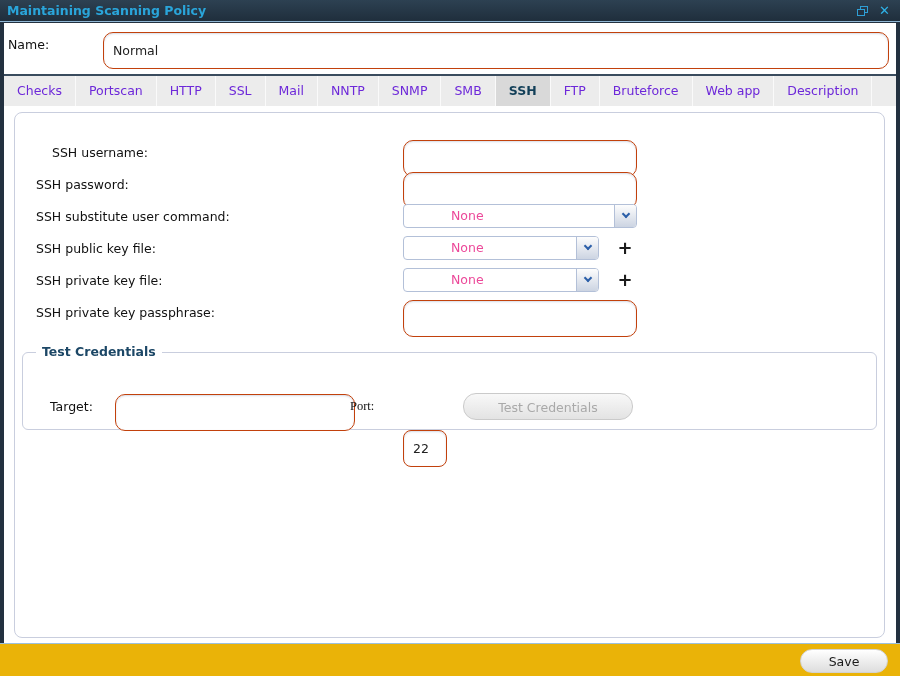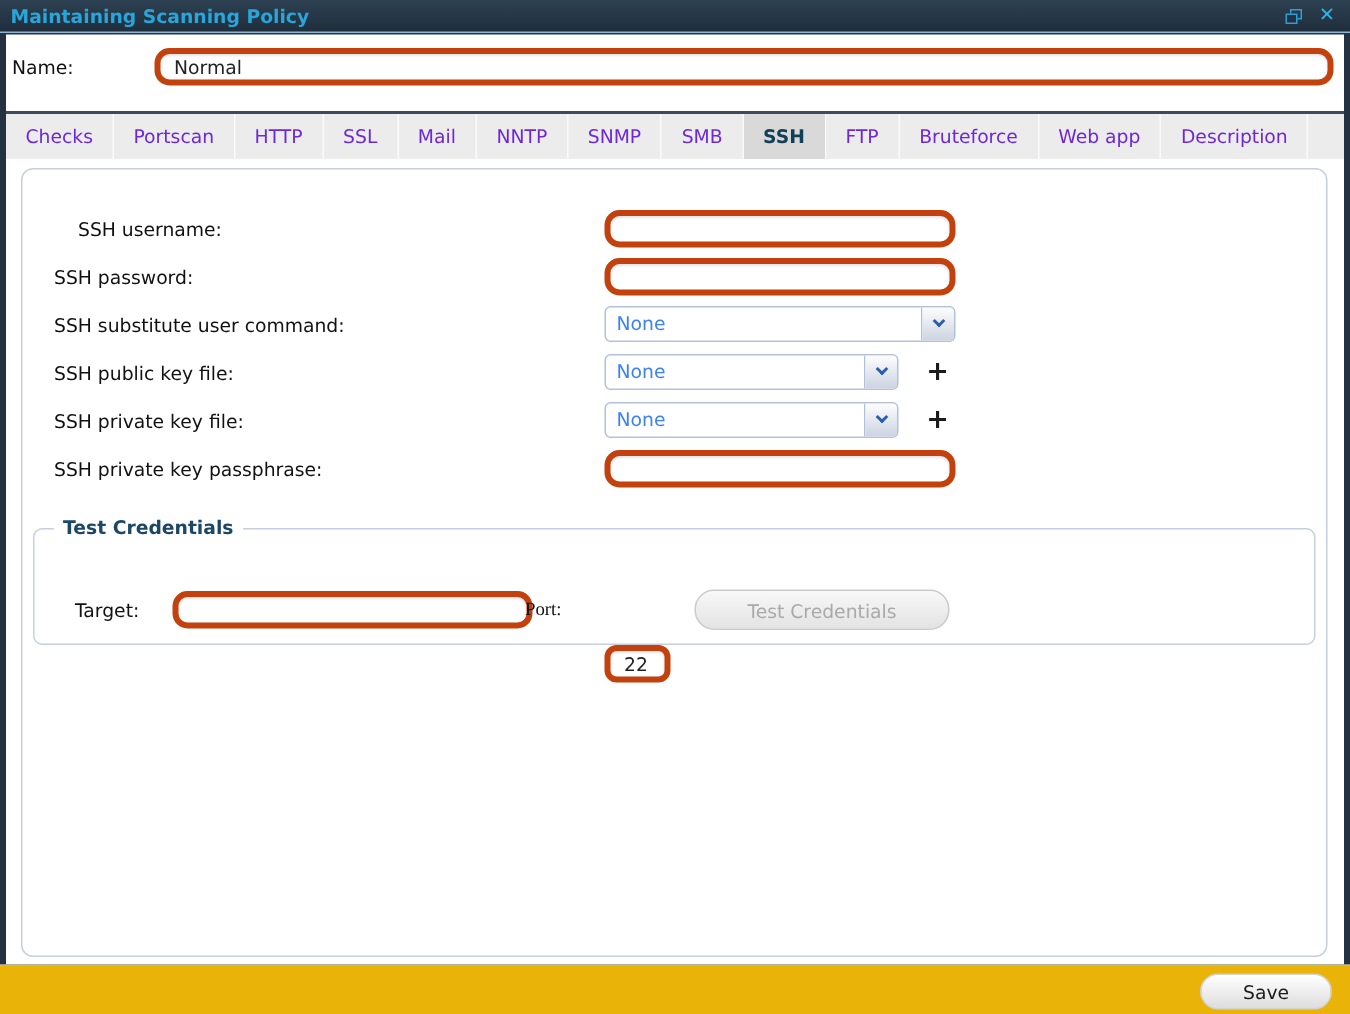--- a/index.html
+++ b/index.html
@@ -19,38 +19,38 @@
   .restore-icon { position:relative; width:11px; height:10px; cursor:pointer; }
   .restore-icon::before { content:""; position:absolute; right:0; top:0;
     width:6px; height:5px; border:1px solid #2e9fd6; }
   .restore-icon::after { content:""; position:absolute; left:0; bottom:0;
     width:6px; height:5px; border:1px solid #2e9fd6; background:#233140; }
   .close-icon { color:#2fb3e8; font-size:13px; font-weight:bold;
     line-height:22px; cursor:pointer; }
   
   .content { position:absolute; left:4px; top:23px; width:892px; height:620px; background:#ffffff; }
   .field-label { position:absolute; height:25px; line-height:25px; font-size:12.5px; color:#111; white-space:nowrap; }
-  .text-input { position:absolute; height:25px; border:4px solid #c2410c; border-radius:10px;
+  .text-input { position:absolute; height:37px; border:1px solid #c2410c; border-radius:10px;
     background:#fff; box-shadow:inset 0 1px 2px rgba(110,130,165,.28);
     font-size:12.5px; padding:0 9px; color:#222; outline:none;
     font-family:"DejaVu Sans","Liberation Sans",sans-serif; }
   
   .tabbar { position:absolute; left:4px; top:74px; width:892px; height:32px;
     background:#ececec; border-top:2px solid #3a4c5e; display:flex; }
   .tab { padding:0 13px; line-height:29px; font-size:12.5px; color:#6d28d9;
     border-right:1px solid #fafafa; cursor:pointer; }
   .tab.active { background:#d9d9d9; color:#123f58; font-weight:bold; }
   
   .panel { position:absolute; left:14px; top:112px; width:871px; height:526px;
     border:1px solid #c9cede; border-radius:8px; background:#fff; }
   
   .combo { position:absolute; height:24px; border:1px solid #b3c0d8; border-radius:4px;
     background:#fff; display:flex; cursor:pointer; }
-  .combo-text { flex:1; line-height:22px; font-size:12.5px; padding-left:7px; color:#3b82f6;
-    overflow:hidden; white-space:nowrap; }
+  .combo-text { flex:1; line-height:22px; font-size:12.5px; padding-left:7px; color:#ec4899;
+    overflow:hidden; white-space:nowrap;margin-left:40px; }
   .combo-btn { width:22px; border-left:1px solid #b3c0d8;
     background:linear-gradient(#fdfdfd,#ccd4e2); border-radius:0 3px 3px 0;
     display:flex; align-items:center; justify-content:center; }
   .chevron-down-icon { width:6px; height:6px; border-right:2px solid #2c5fa8;
     border-bottom:2px solid #2c5fa8; transform:rotate(45deg); margin-top:-4px; }
   .add-icon { position:absolute; width:20px; height:24px; font-size:18px; font-weight:bold;
     color:#1c1c1c; text-align:center; line-height:23px; cursor:pointer; }
   
   .group { position:absolute; left:22px; top:352px; width:855px; height:78px;
     border:1px solid #c9cede; border-radius:6px; }

